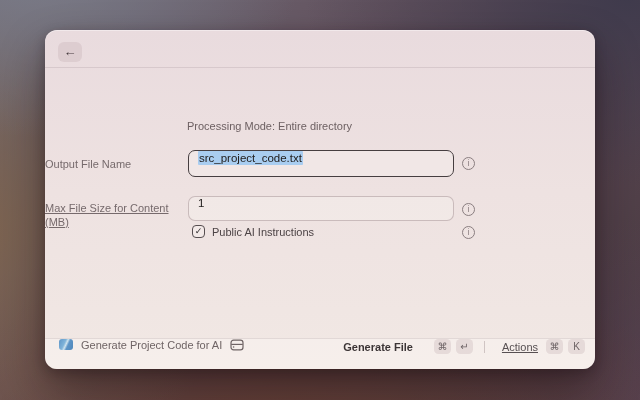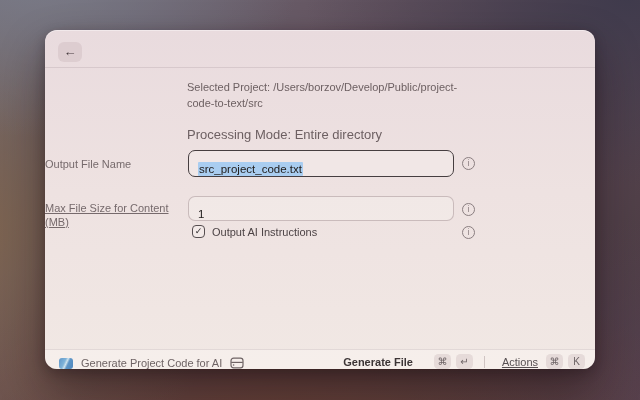--- a/index.html
+++ b/index.html
@@ -34,36 +34,36 @@
     border: none; border-radius: 6px; background: rgba(96,60,72,0.09);
     color: #44393c; font-size: 13px; line-height: 18px; text-align: center;
     cursor: pointer; font-family: "Liberation Sans", sans-serif;
   }
 
   .desc {
     position: absolute; left: 142px; top: 49px; width: 286px;
     font-size: 11px; line-height: 16px; color: #6d6062;
   }
   .mode {
-    position: absolute; left: 142px; top: 97px; width: 300px;
-    font-size: 13px; line-height: 16px; color: #6d6062;
+    position: absolute; left: 142px; top: 88px; width: 300px;
+    font-size: 11px; line-height: 16px; color: #6d6062;
   }
 
   .field-label {
     position: absolute; left: 0; width: 133px; text-align: left;
     font-size: 11px; line-height: 14px; color: #766a6c;
   }
   .lbl-1 { top: 127px; }
   .lbl-2 { top: 171px; text-decoration: underline; }
 
   .textbox {
     position: absolute; left: 143px; width: 266px;
     border-radius: 7px; background: rgba(255,253,250,0.22);
     font-size: 11.5px; color: #23201f;
-    display: flex; align-items: flex-end; padding: 0 9px;
+    display: flex; align-items: flex-start; padding: 0 9px;
     cursor: text;
   }
   .textbox.focused { top: 120px; height: 27px; border: 1.5px solid #463e40; }
   .textbox.plain   { top: 166px; height: 25px; border: 1px solid rgba(96,70,76,0.28); }
   .sel {
     background: #a9cdf0; padding: 1px 1px; border-radius: 1px;
   }
 
   .info {
     position: absolute; left: 417px; width: 13px; height: 13px;
@@ -77,25 +77,25 @@
 
   .check-row { position: absolute; left: 147px; top: 195px; display: flex; align-items: center; gap: 7px; cursor: pointer; }
   .checkbox {
     width: 13px; height: 13px; border: 1.4px solid #564e50; border-radius: 4px;
     background: rgba(255,253,250,0.25); color: #2e2a2c;
     font-size: 9px; line-height: 11px; text-align: center;
   }
   .check-label { font-size: 11px; color: #4c4345; }
 
   .footer {
-    position: absolute; left: 0; right: 0; bottom: 0; height: 20px;
+    position: absolute; left: 0; right: 0; bottom: 0; height: 31px;
     border-top: 1px solid rgba(96,70,76,0.13);
     background: rgba(255,252,248,0.35);
     border-radius: 0 0 12px 12px;
-    display: flex; align-items: flex-end; padding: 0 10px 0 14px;
+    display: flex; align-items: flex-start; padding: 0 10px 0 14px;
     font-size: 11px;
   }
   .app-icon {
     width: 14px; height: 11px; border-radius: 3px;
     background: linear-gradient(115deg, #5f96c8 0%, #7fb3d9 38%, #cfe3ee 50%, #5d94c6 62%, #4f87bb 100%);
     margin-right: 8px; flex: 0 0 auto;
   }
   .cmd-title { color: #6f6465; margin-right: 8px; }
   .drive-icon { flex: 0 0 auto; margin-right: 8px; }
 
@@ -114,21 +114,20 @@
 <body>
 
 <div class="window">
 
   <div class="header">
     <button class="back-btn">
       <span>←</span>
     </button>
   </div>
 
-  <div class="desc">Selected Project: /Users/borzov/Develop/Public/project-code-to-text/src</div>
   <div class="mode">Processing Mode: Entire directory</div>
 
   <div class="field-label lbl-1">Output File Name</div>
   <div class="textbox focused">
     <span class="sel">src_project_code.txt</span>
   </div>
   <div class="info info-1">
     <span>i</span>
   </div>
 
@@ -137,21 +136,21 @@
     <span>1</span>
   </div>
   <div class="info info-2">
     <span>i</span>
   </div>
 
   <div class="check-row">
     <span class="checkbox">
       <span>✓</span>
     </span>
-    <span class="check-label">Output AI Instructions</span>
+    <span class="check-label">Public AI Instructions</span>
   </div>
   <div class="info info-3">
     <span>i</span>
   </div>
 
   <div class="footer">
     <span class="app-icon"></span>
     <span class="cmd-title">Generate Project Code for AI</span>
     <svg class="drive-icon" width="14" height="12" viewBox="0 0 14 12">
       <rect x="1" y="1.2" width="12" height="9.6" rx="2.6" fill="none" stroke="#6f6465" stroke-width="1.2"></rect>

